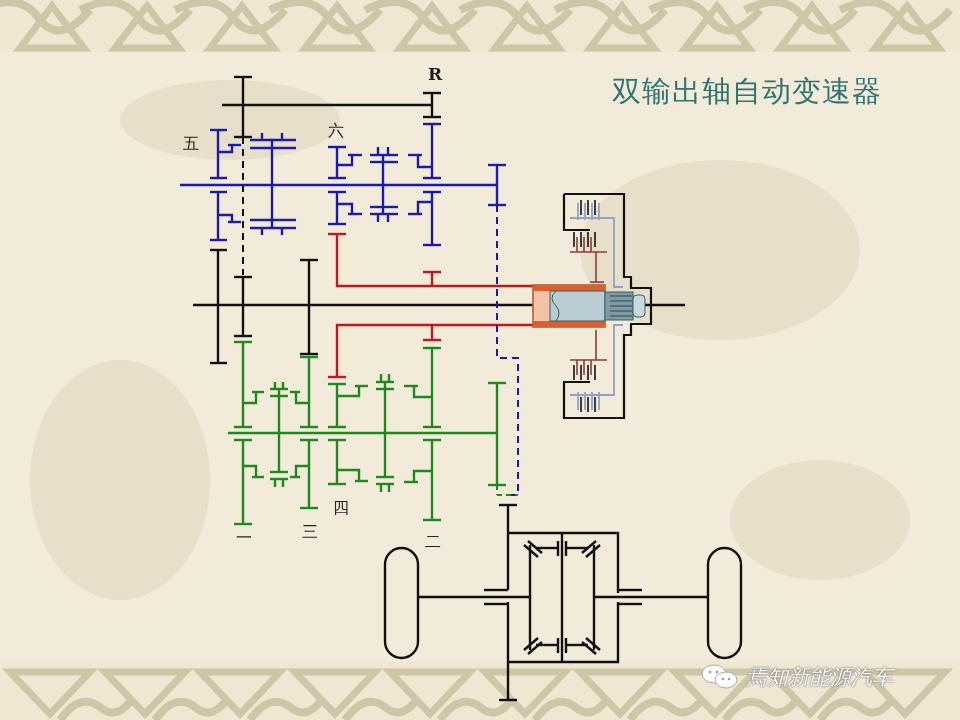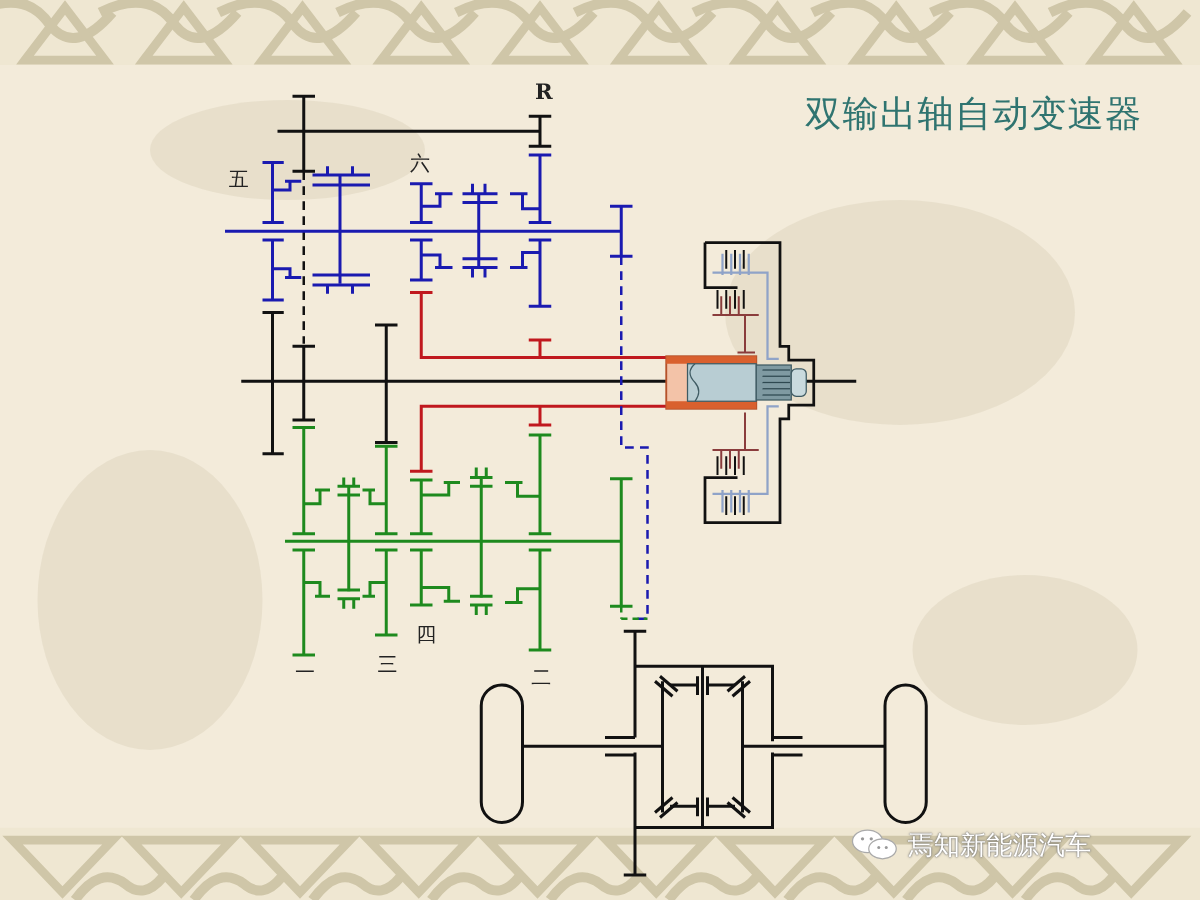--- a/index.html
+++ b/index.html
@@ -1,25 +1,25 @@
 <!DOCTYPE html>
 <html><head>
 <meta charset="utf-8">
 <style>
   html, body { margin:0; padding:0; }
   body { width:960px; height:720px; overflow:hidden; background:#f4ecdc; font-family:"DejaVu Sans", sans-serif; }
   .slide { position:relative; width:960px; height:720px; background:#f3ebda; overflow:hidden; }
   .border-top, .border-bottom { position:absolute; left:0; width:960px; height:52px; }
   .border-top { top:0; }
   .border-bottom { bottom:0; height:58px; }
-  .title { position:absolute; left:612px; top:72px; font-size:29px; color:#2f7470; letter-spacing:1px; font-family:Liberation Sans, sans-serif;margin-left:32px; }
+  .title { position:absolute; left:612px; top:72px; font-size:29px; color:#2f7470; letter-spacing:1px; font-family:Liberation Sans, sans-serif; }
   .diagram { position:absolute; left:0; top:0; width:960px; height:720px; }
   .lbl { position:absolute; font-family:"DejaVu Serif", serif; font-size:16px; color:#222; }
   .lbl-r { font-weight:bold; font-size:17px; }
-  .watermark { position:absolute; left:680px; top:664px; height:26px; display:flex; align-items:flex-end; gap:6px; }
+  .watermark { position:absolute; left:700px; top:664px; height:26px; display:flex; align-items:center; gap:6px;font-style:italic; }
   .watermark-text { color:#fff; font-size:21px; text-shadow:0 0 2px #777, 0 0 1px #555; letter-spacing:0px; }
 </style>
 </head>
 <body>
 
 <div class="slide">
 
   <svg class="border-top" viewBox="0 0 960 52" preserveAspectRatio="none">
     <rect x="0" y="0" width="960" height="52" fill="#efe7d2"></rect>
     <g fill="none" stroke="#cfc6a8" stroke-width="8">

